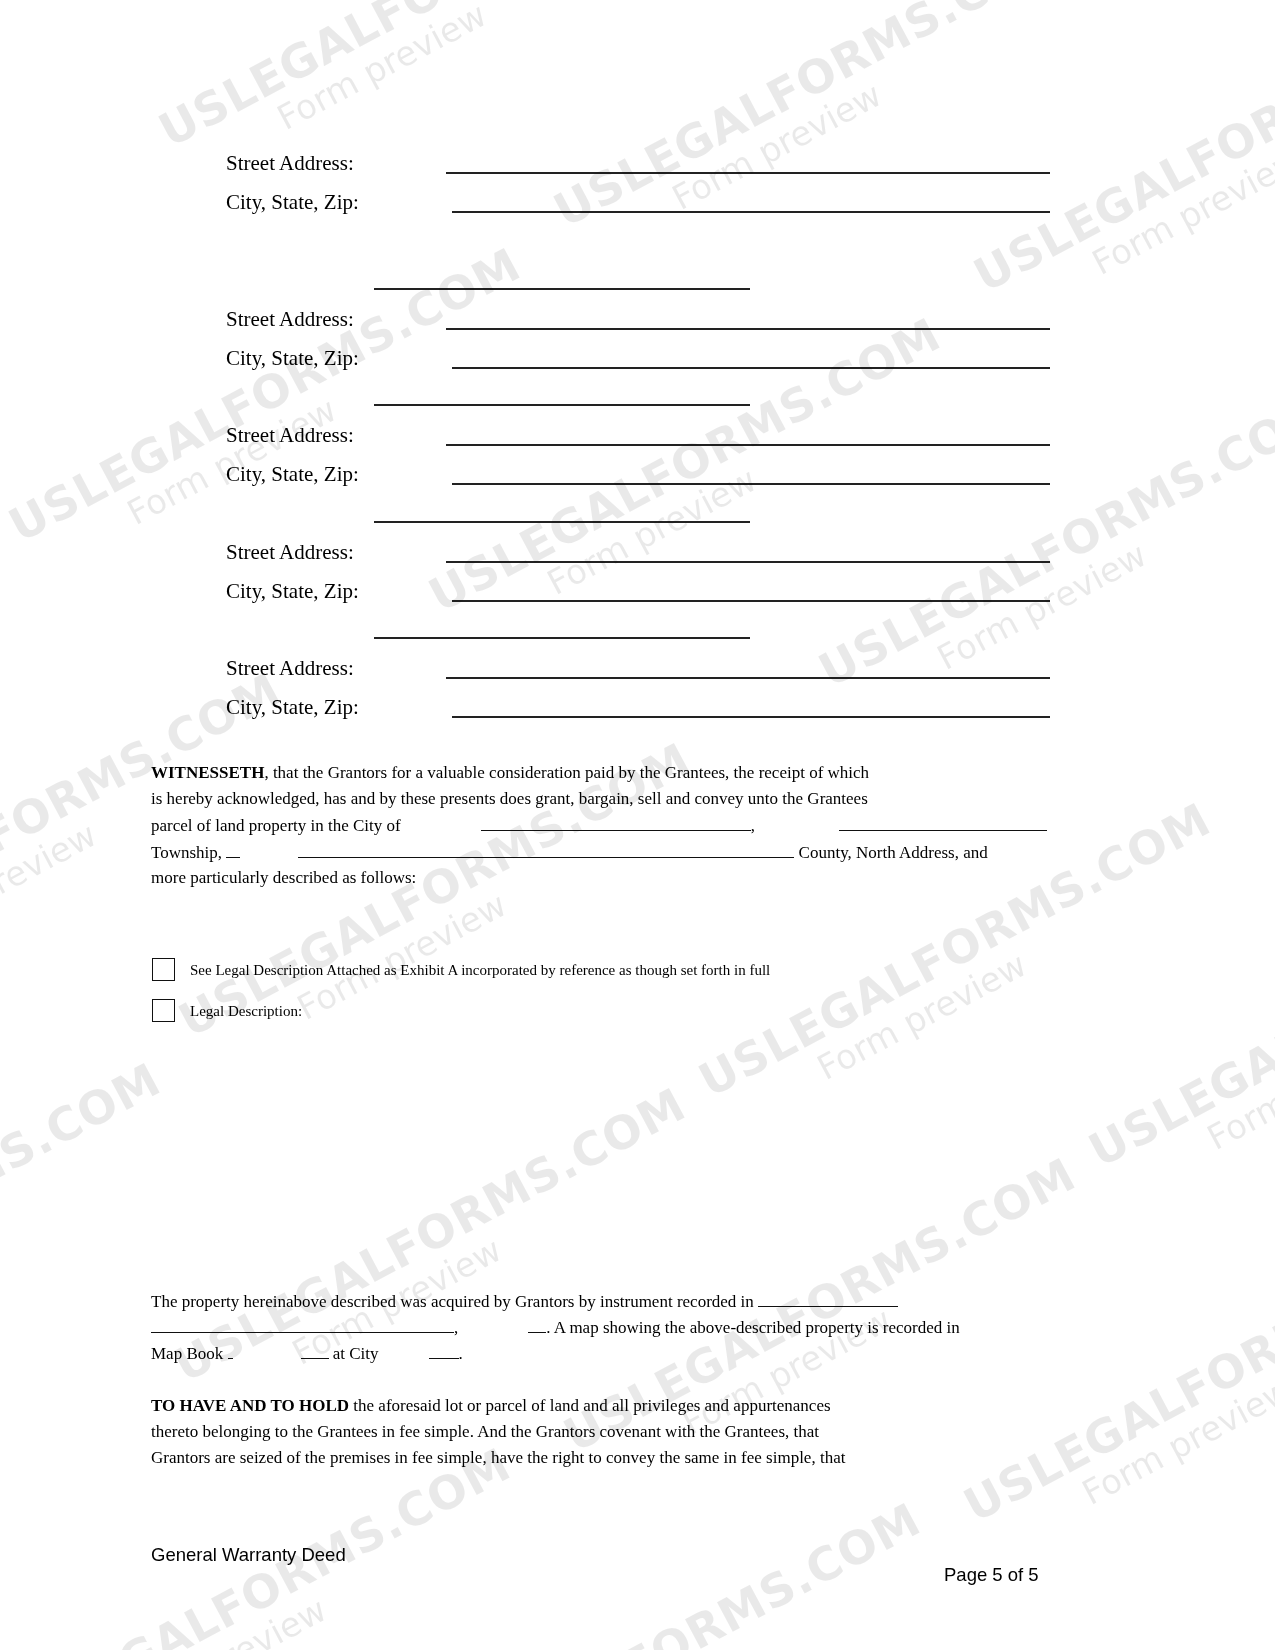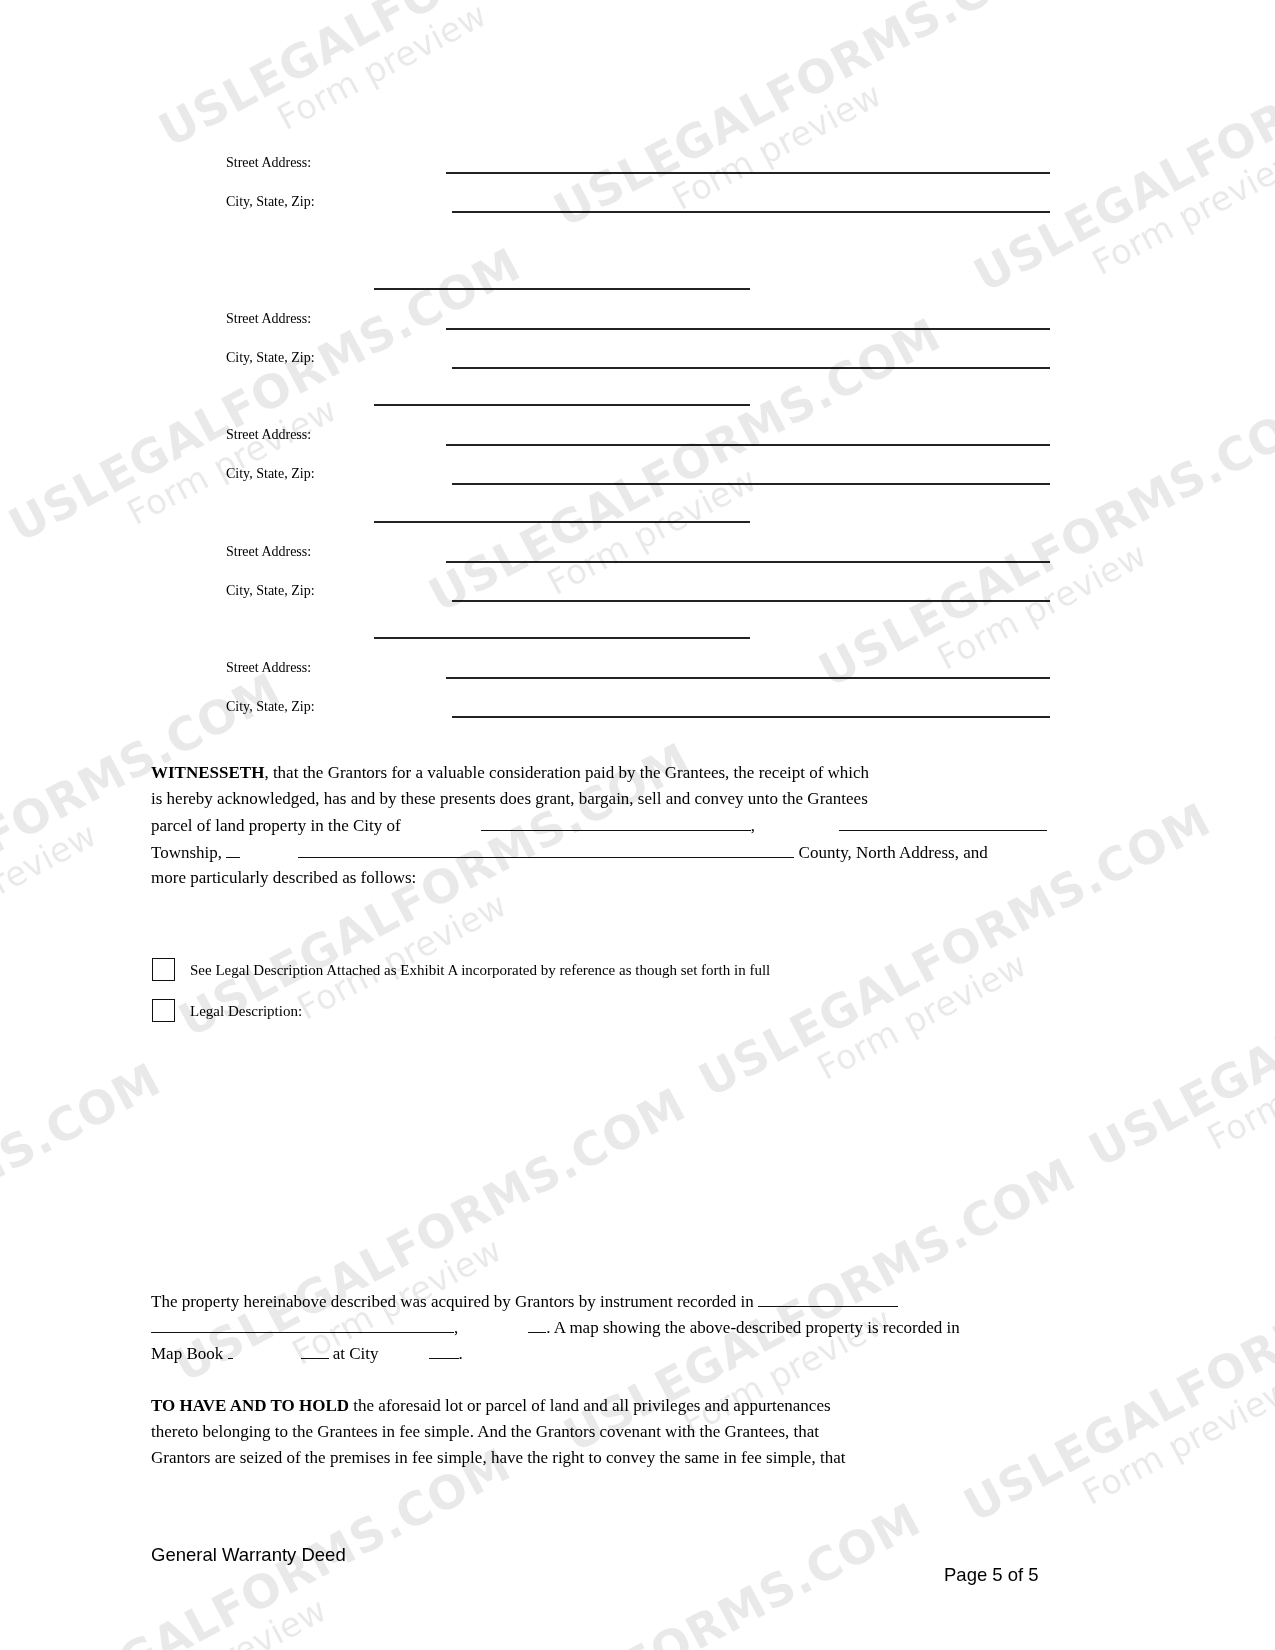--- a/index.html
+++ b/index.html
@@ -4,21 +4,21 @@
 <style>
   html, body { margin: 0; padding: 0; background: #ffffff; }
   body { width: 1275px; height: 1650px; position: relative; overflow: hidden;
          font-family: "Liberation Serif", serif; color: #000; }
   .page { position: absolute; left: 0; top: 0; width: 1275px; height: 1650px; background: #fff; }
   .wm { position: absolute; transform: rotate(-28deg); transform-origin: left top;
         font-family: "DejaVu Sans", sans-serif; color: rgba(0,0,0,0.085); white-space: nowrap;
         pointer-events: none; z-index: 5; }
   .wm .big { font-size: 46px; font-weight: bold; letter-spacing: 1px; display: block; }
   .wm .small { font-size: 34px; display: block; margin-left: 110px; margin-top: -4px; }
-  .label { position: absolute; font-size: 14px; line-height: 24px; white-space: nowrap; }
+  .label { position: absolute; font-size: 21px; line-height: 24px; white-space: nowrap; }
   .uline { position: absolute; height: 0; border-top: 2px solid #222; }
   .para { position: absolute; left: 151px; font-size: 17px; line-height: 26.2px; white-space: nowrap; }
   .para .line { display: block; height: 26.2px; position: relative; }
   .fill { display: inline-block; border-bottom: 1.5px solid #111; height: 18px; vertical-align: baseline; }
   .checkbox { position: absolute; width: 21px; height: 21px; border: 1.6px solid #111; background: #fff; }
   .cb-label { position: absolute; font-size: 15px; line-height: 24px; white-space: nowrap; }
   .footer { position: absolute; font-family: "Liberation Sans", sans-serif; font-size: 18.5px; line-height: 22px; white-space: nowrap; }
   b { font-weight: bold; }
 </style>
 </head>

